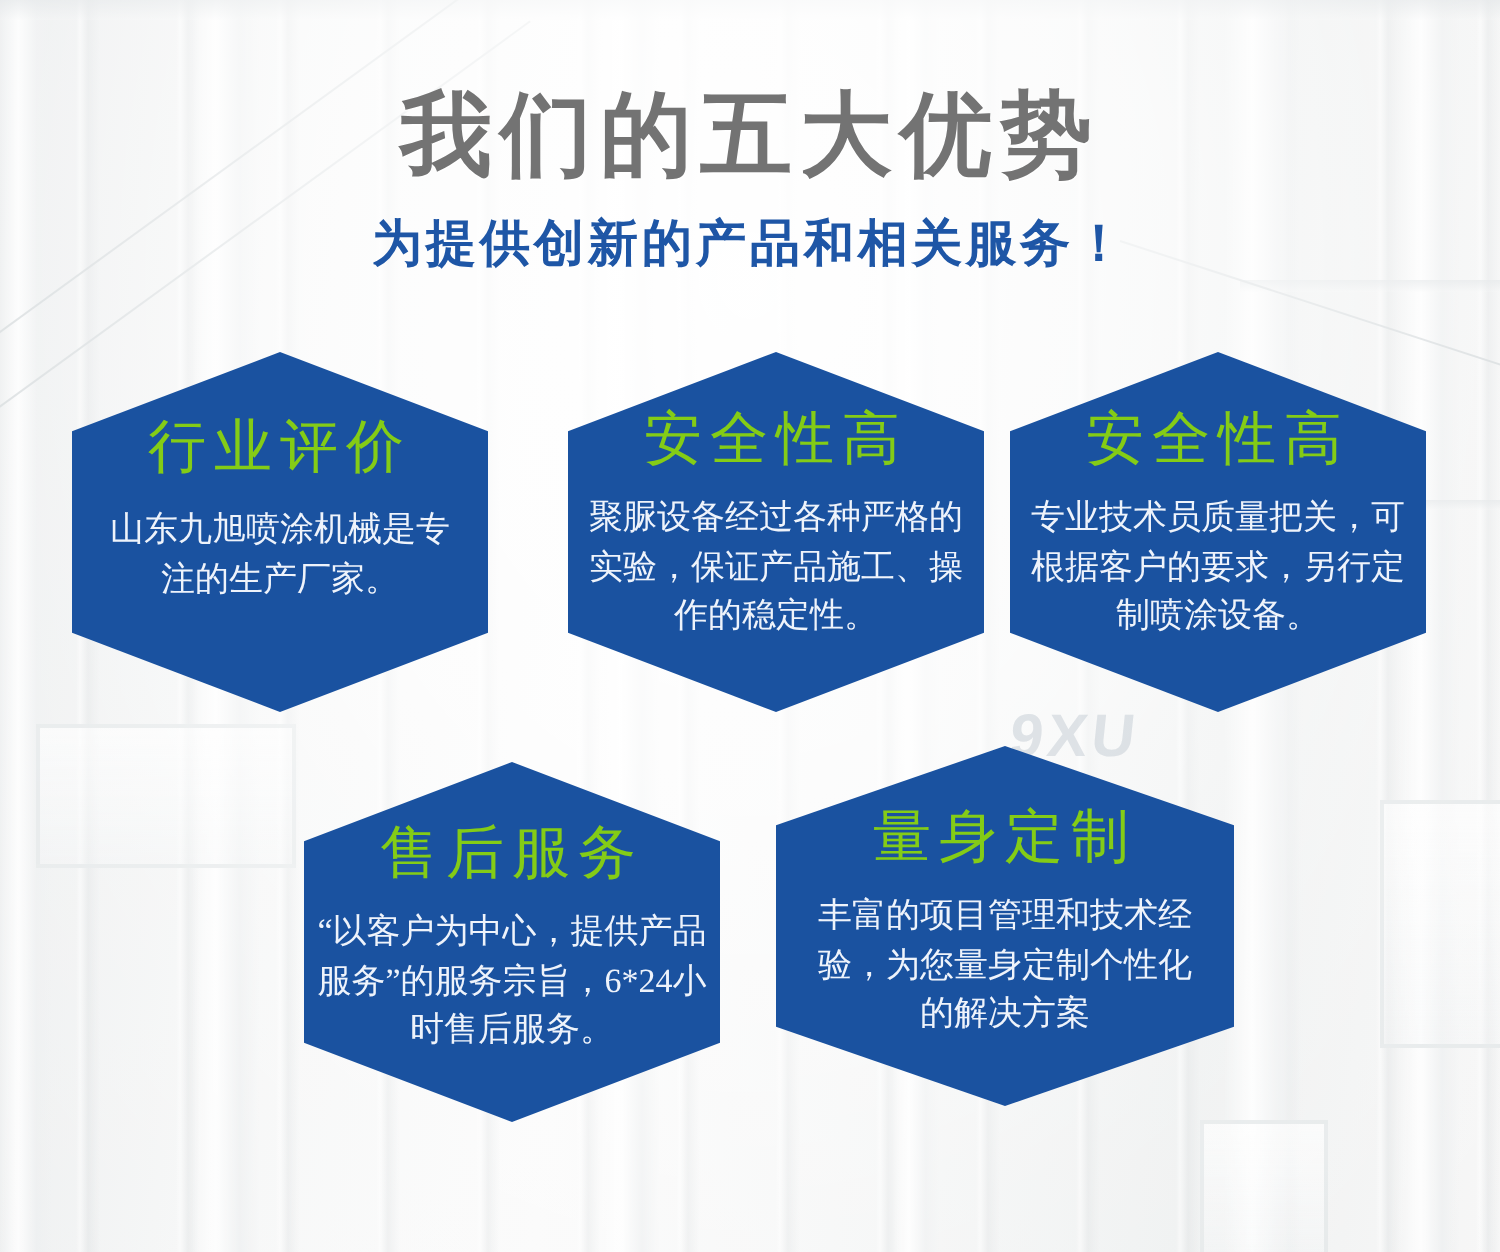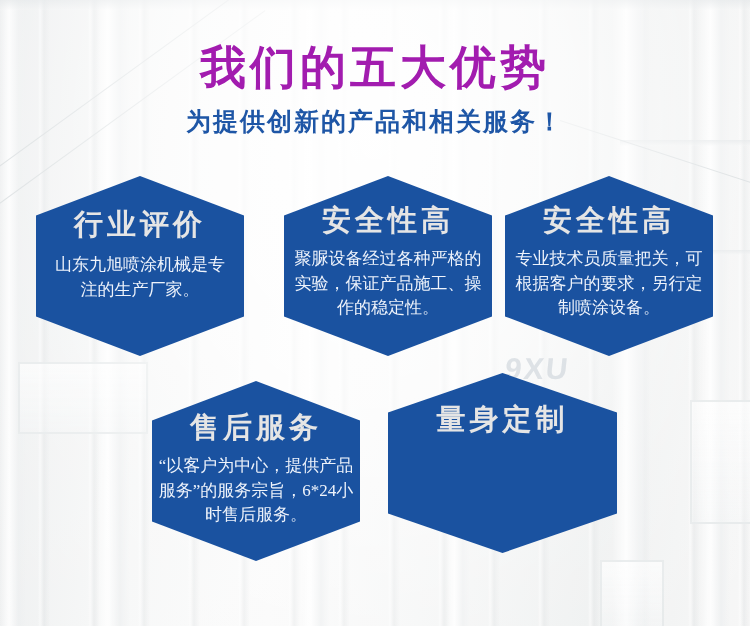--- a/index.html
+++ b/index.html
@@ -83,21 +83,21 @@
     right: 0;
     top: 42px;
     text-align: center;
     z-index: 5;
   }
   .title {
     font-family: "Liberation Serif", "DejaVu Serif", serif;
     font-size: 46px;
     font-weight: 700;
     letter-spacing: 4px;
-    color: #a21caf;
+    color: #737373;
     line-height: 1.15;
     margin: 0;
     text-shadow: 0 1px 0 rgba(255,255,255,.7);
   }
   .subtitle {
     font-family: "Liberation Serif", "DejaVu Serif", serif;
     font-size: 25px;
     font-weight: 700;
     letter-spacing: 2px;
     color: #1e56a6;
@@ -112,23 +112,23 @@
     z-index: 4;
     display: flex;
     flex-direction: column;
     align-items: center;
     text-align: center;
     box-sizing: border-box;
   }
   .hex .hx-title {
     font-family: "Liberation Serif", "DejaVu Serif", serif;
     font-size: 29px;
-    font-weight: 700;
+    font-weight: 400;
     letter-spacing: 4px;
-    color: #e5e5e5;
+    color: #84cc16;
     line-height: 1;
   }
   .hex .hx-body {
     font-family: "Liberation Serif", "DejaVu Serif", serif;
     font-size: 17px;
     font-weight: 400;
     color: #eef3fb;
     line-height: 1.45;
     letter-spacing: 0px;
   }
@@ -207,15 +207,16 @@
     <div class="hx-body">专业技术员质量把关，可根据客户的要求，另行定制喷涂设备。</div>
   </div>
 
   <div class="hex hex-4">
     <div class="hx-title">售后服务</div>
     <div class="hx-body">“以客户为中心，提供产品服务”的服务宗旨，6*24小时售后服务。</div>
   </div>
 
   <div class="hex hex-5">
     <div class="hx-title">量身定制</div>
+    <div class="hx-body">丰富的项目管理和技术经验，为您量身定制个性化的解决方案</div>
   </div>
 
 </div>
 
 </body></html>

